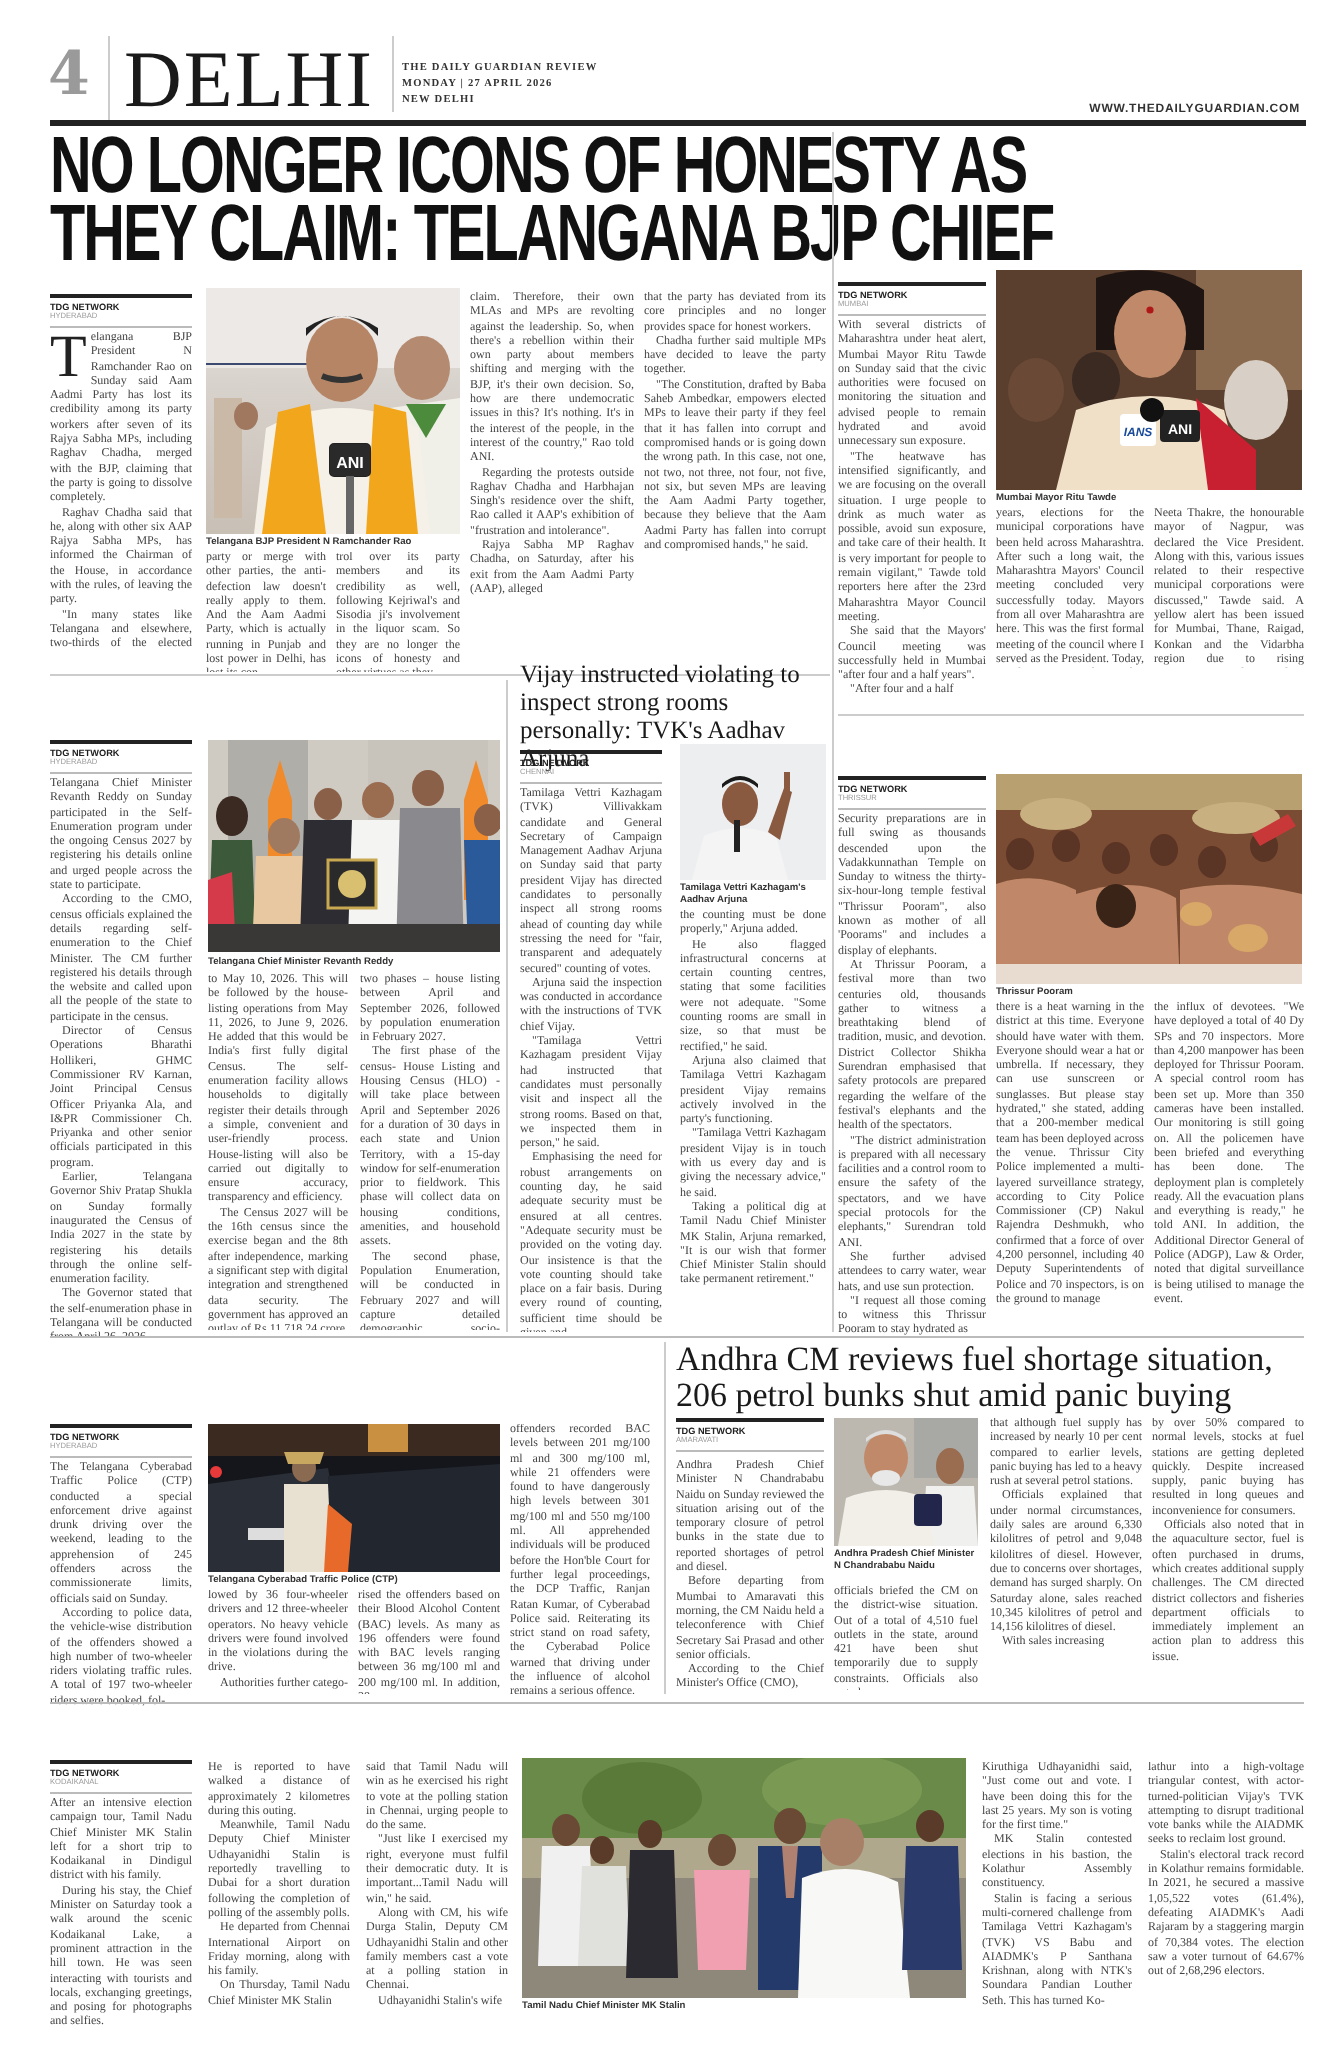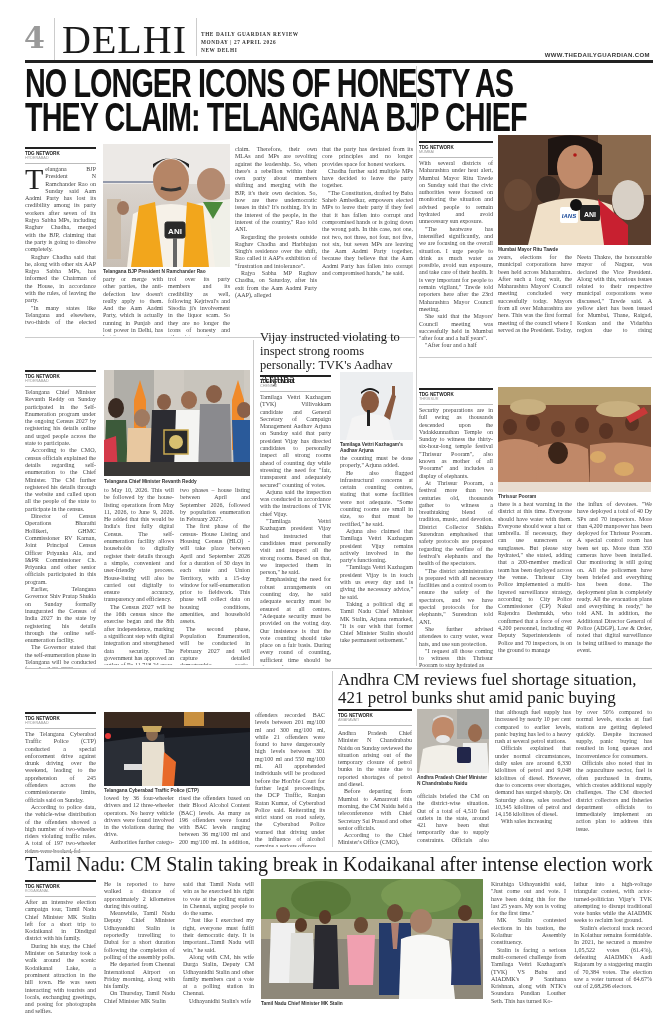--- a/index.html
+++ b/index.html
@@ -303,21 +303,21 @@
       <p class="first">rised the offenders based on their Blood Alcohol Content (BAC) levels. As many as 196 offenders were found with BAC levels ranging between 36 mg/100 ml and 200 mg/100 ml. In addition, 28</p>
     </div>
   <div class="abs body" style="left:230px;top:41px;width:70px;height:135px">
       <p class="first">offenders recorded BAC levels between 201 mg/100 ml and 300 mg/100 ml, while 21 offenders were found to have dangerously high levels between 301 mg/100 ml and 550 mg/100 ml. All apprehended individuals will be produced before the Hon'ble Court for further legal proceedings, the DCP Traffic, Ranjan Ratan Kumar, of Cyberabad Police said. Reiterating its strict stand on road safety, the Cyberabad Police warned that driving under the influence of alcohol remains a serious offence.</p>
     </div>
 </div>
 
 <div class="abs vrule" style="left:332px;top:671px;height:176px"></div>
 
 <div class="abs" style="left:338px;top:671px;width:314px;height:180px">
-  <div class="hl abs" style="left:0;top:0;width:314px;font-size:17px;line-height:18px">Andhra CM reviews fuel shortage situation, 421 petrol bunks shut amid panic buying</div>
+  <div class="hl abs" style="left:0;top:0;width:314px;font-size:17px;line-height:18px">Andhra CM reviews fuel shortage situation, 206 petrol bunks shut amid panic buying</div>
   <div class="abs" style="left:0;top:38px;width:74px">
     <div class="byline">TDG NETWORK</div>
     <div class="dateline">AMARAVATI</div>
     <div class="body" style="height:128px;margin-top:4px">
       <p class="first">Andhra Pradesh Chief Minister N Chandrababu Naidu on Sunday reviewed the situation arising out of the temporary closure of petrol bunks in the state due to reported shortages of petrol and diesel.</p>
       <p>Before departing from Mumbai to Amaravati this morning, the CM Naidu held a teleconference with Chief Secretary Sai Prasad and other senior officials.</p>
       <p>According to the Chief Minister's Office (CMO),</p>
     </div>
   </div>
   <div class="abs photo" style="left:79px;top:38px;width:72px;height:64px;background:#c8c2b8">
@@ -343,21 +343,20 @@
     <p>With sales increasing</p>
   </div>
   <div class="abs body" style="left:238px;top:38px;width:76px;height:136px">
     <p class="first">by over 50% compared to normal levels, stocks at fuel stations are getting depleted quickly. Despite increased supply, panic buying has resulted in long queues and inconvenience for consumers.</p>
     <p>Officials also noted that in the aquaculture sector, fuel is often purchased in drums, which creates additional supply challenges. The CM directed district collectors and fisheries department officials to immediately implement an action plan to address this issue.</p>
   </div>
 </div>
 
 <div class="abs hrule" style="left:25px;top:851px;width:627px;background:#bbb"></div>
 <div class="abs" style="left:25px;top:853px;width:627px;height:170px">
-  <div class="hl abs" style="left:0;top:0;width:640px;font-size:20px;line-height:22px;white-space:nowrap">Tamil Nadu: CM Stalin taking break in Kodaikanal after intense election work</div>
   <div class="abs" style="left:0;top:27px;width:71px">
     <div class="byline">TDG NETWORK</div>
     <div class="dateline">KODAIKANAL</div>
     <div class="body" style="height:125px">
       <p class="first">After an intensive election campaign tour, Tamil Nadu Chief Minister MK Stalin left for a short trip to Kodaikanal in Dindigul district with his family.</p>
       <p>During his stay, the Chief Minister on Saturday took a walk around the scenic Kodaikanal Lake, a prominent attraction in the hill town. He was seen interacting with tourists and locals, exchanging greetings, and posing for photographs and selfies.</p>
     </div>
   </div>
   <div class="abs body" style="left:79px;top:28px;width:71px;height:130px">
     <p class="first">He is reported to have walked a distance of approximately 2 kilometres during this outing.</p>

